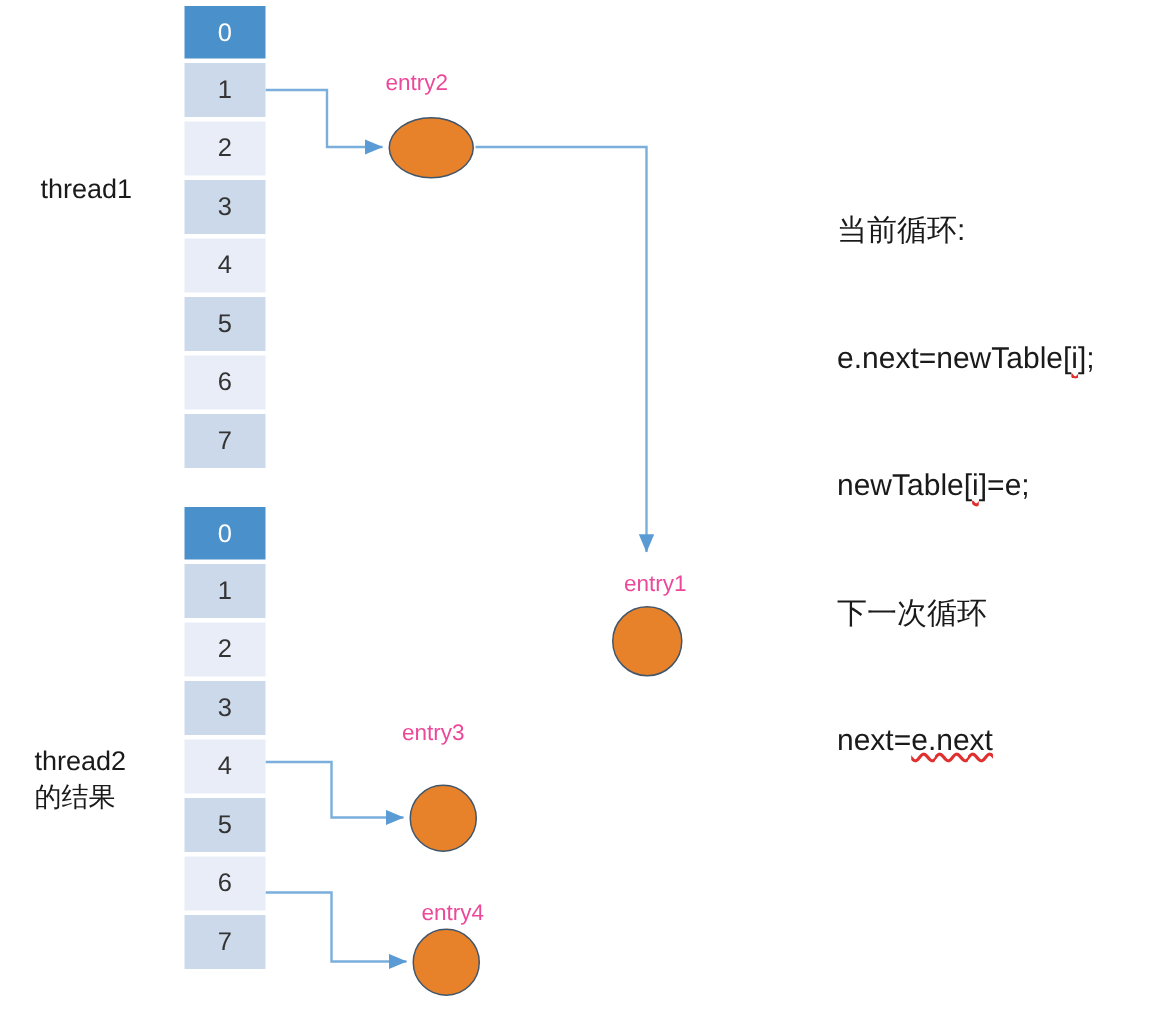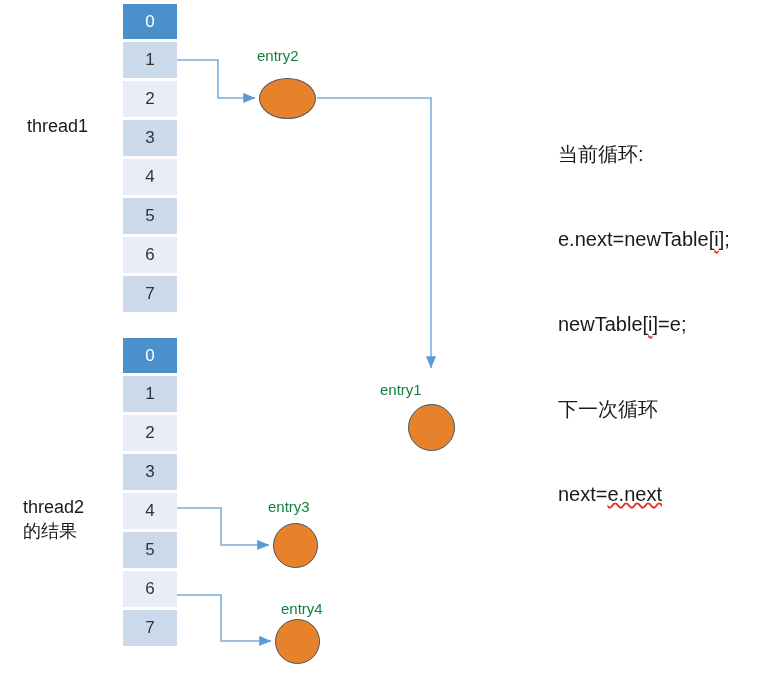--- a/index.html
+++ b/index.html
@@ -60,32 +60,32 @@
   .entry-node {
     position: absolute;
     border-radius: 50%;
     background: #e8822a;
     border: 1.3px solid #41566b;
     box-sizing: border-box;
   }
   .entry-label {
     position: absolute;
     font-size: 15px;
-    color: #15803d;
+    color: #ec4899;
     white-space: nowrap;
   }
 
   #node-entry2  { left: 259px; top: 78px;  width: 57px; height: 41px; }
   #label-entry2 { left: 257px; top: 47px; }
 
   #node-entry1  { left: 408px; top: 404px; width: 47px; height: 47px; }
-  #label-entry1 { left: 380px; top: 381px; }
+  #label-entry1 { left: 416px; top: 381px; }
 
   #node-entry3  { left: 273px; top: 523px; width: 45px; height: 45px; }
-  #label-entry3 { left: 268px; top: 498px; }
+  #label-entry3 { left: 268px; top: 480px; }
 
   #label-entry4 { left: 270px; top: 600px; margin-left: 11px; }
   #node-entry4  { left: 275px; top: 619px; width: 45px; height: 45px; }
 
   
   #connectors {
     position: absolute;
     left: 0;
     top: 0;
     width: 781px;

